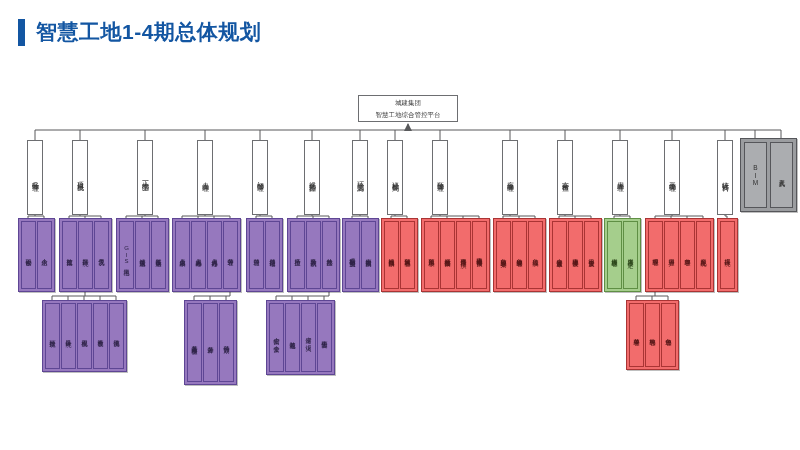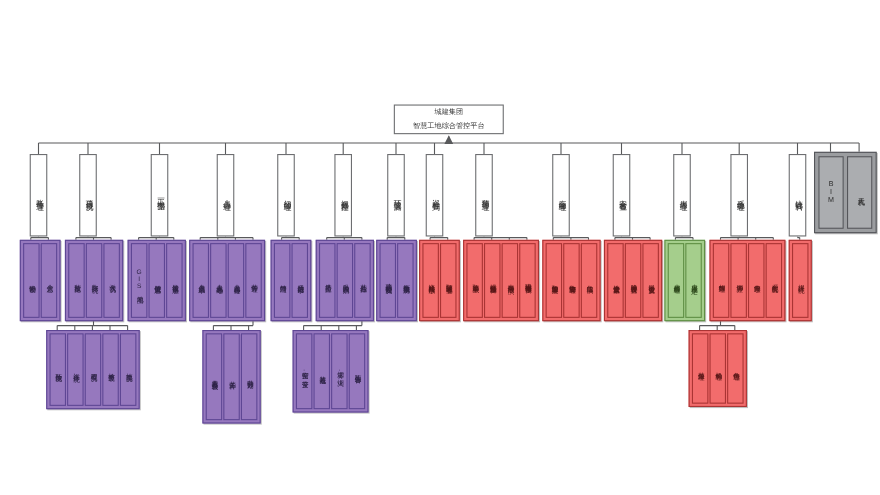--- a/index.html
+++ b/index.html
@@ -21,20 +21,24 @@
   .leaf{box-sizing:border-box;width:15px;display:flex;align-items:center;justify-content:center;
     border:1px solid;}
   .leaf .vt{font-size:6px;letter-spacing:0.5px;}
   .extras .leaf{width:24px;}
   .extras .leaf .vt{font-size:6.5px;}
 </style>
 </head>
 <body>
 
 <div class="page">
+  <div class="header">
+    <span class="accent-bar" style="background: rgb(19, 86, 162);"></span>
+    <h1 class="title" style="color: rgb(19, 86, 162);">智慧工地1-4期总体规划</h1>
+  </div>
   <div class="diagram">
     <svg id="wires" viewBox="0 0 800 450">
         <path d="M35 130L781 130M408 130L408 124M35 130L35 140M35 215L35 216M28 216L44 216M28 216L28 218M44 216L44 218M80 130L80 140M80 215L80 216M69 216L101 216M69 216L69 218M85 216L85 218M101 216L101 218M85 292L85 296M52 296L116 296M52 296L52 300M68 296L68 300M84 296L84 300M100 296L100 300M116 296L116 300M145 130L145 140M145 215L145 216M126 216L158 216M126 216L126 218M142 216L142 218M158 216L158 218M205 130L205 140M205 215L205 216M182 216L230 216M182 216L182 218M198 216L198 218M214 216L214 218M230 216L230 218M230 292L230 296M194 296L230 296M194 296L194 300M210 296L210 300M226 296L226 300M260 130L260 140M260 215L260 216M256 216L272 216M256 216L256 218M272 216L272 218M312 130L312 140M312 215L312 216M297 216L329 216M297 216L297 218M313 216L313 218M329 216L329 218M329 292L329 296M276 296L329 296M276 296L276 300M292 296L292 300M308 296L308 300M324 296L324 300M360 130L360 140M360 215L360 216M352 216L368 216M352 216L352 218M368 216L368 218M395 130L395 140M395 215L395 216M391 216L407 216M391 216L391 218M407 216L407 218M440 130L440 140M440 215L440 216M431 216L479 216M431 216L431 218M447 216L447 218M463 216L463 218M479 216L479 218M510 130L510 140M510 215L510 216M503 216L535 216M503 216L503 218M519 216L519 218M535 216L535 218M565 130L565 140M565 215L565 216M559 216L591 216M559 216L559 218M575 216L575 218M591 216L591 218M620 130L620 140M620 215L620 216M614 216L630 216M614 216L614 218M630 216L630 218M672 130L672 140M672 215L672 216M655 216L703 216M655 216L655 218M671 216L671 218M687 216L687 218M703 216L703 218M655 292L655 296M636 296L668 296M636 296L636 300M652 296L652 300M668 296L668 300M725 130L725 140M725 215L725 216M725 216L727 216M727 216L727 218M755 130L755 138M781 130L781 138" stroke="#58595b" fill="none" stroke-width="1"></path>
         <polygon points="404,131 412,131 408,123" fill="#58595b"></polygon>
       </svg>
     <div class="node root-node">
       <div>城建集团</div>
       <div>智慧工地综合管控平台</div>
     </div>
     <div id="nodes">

